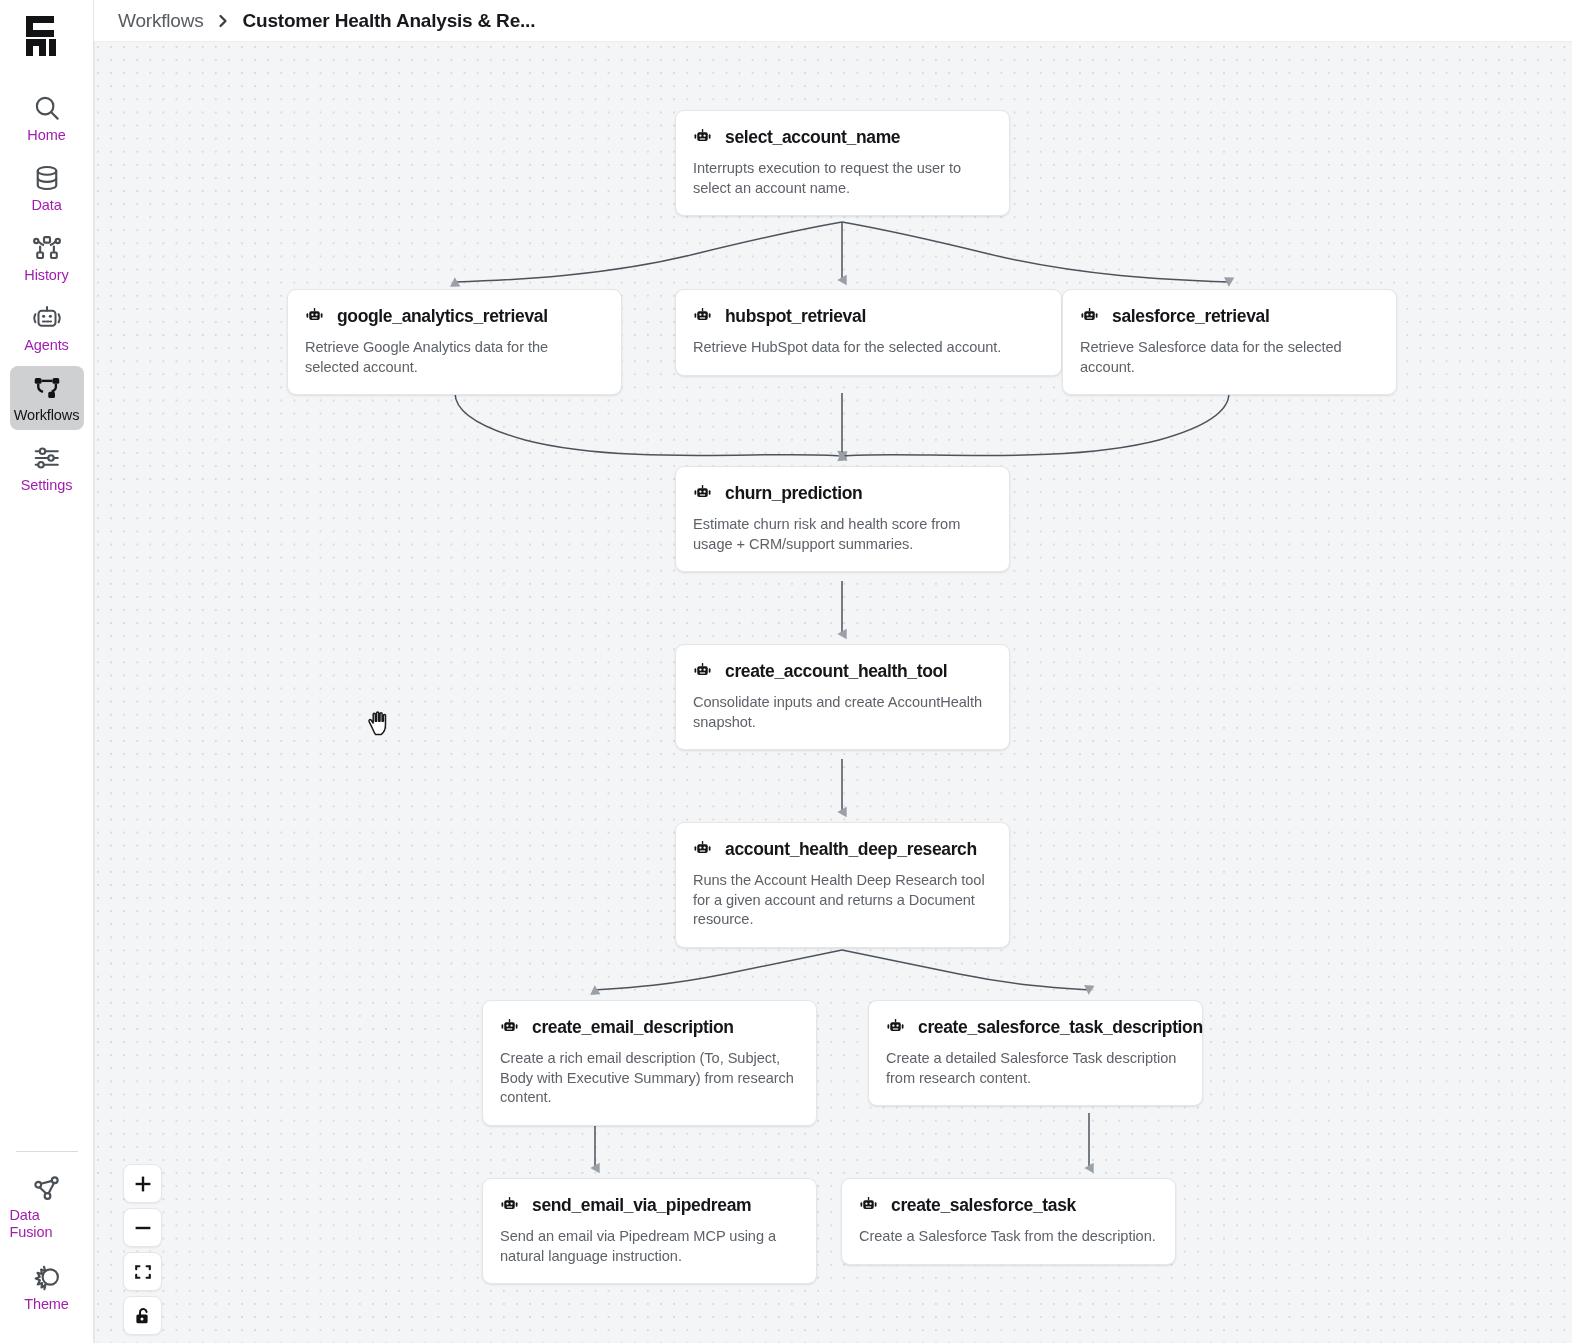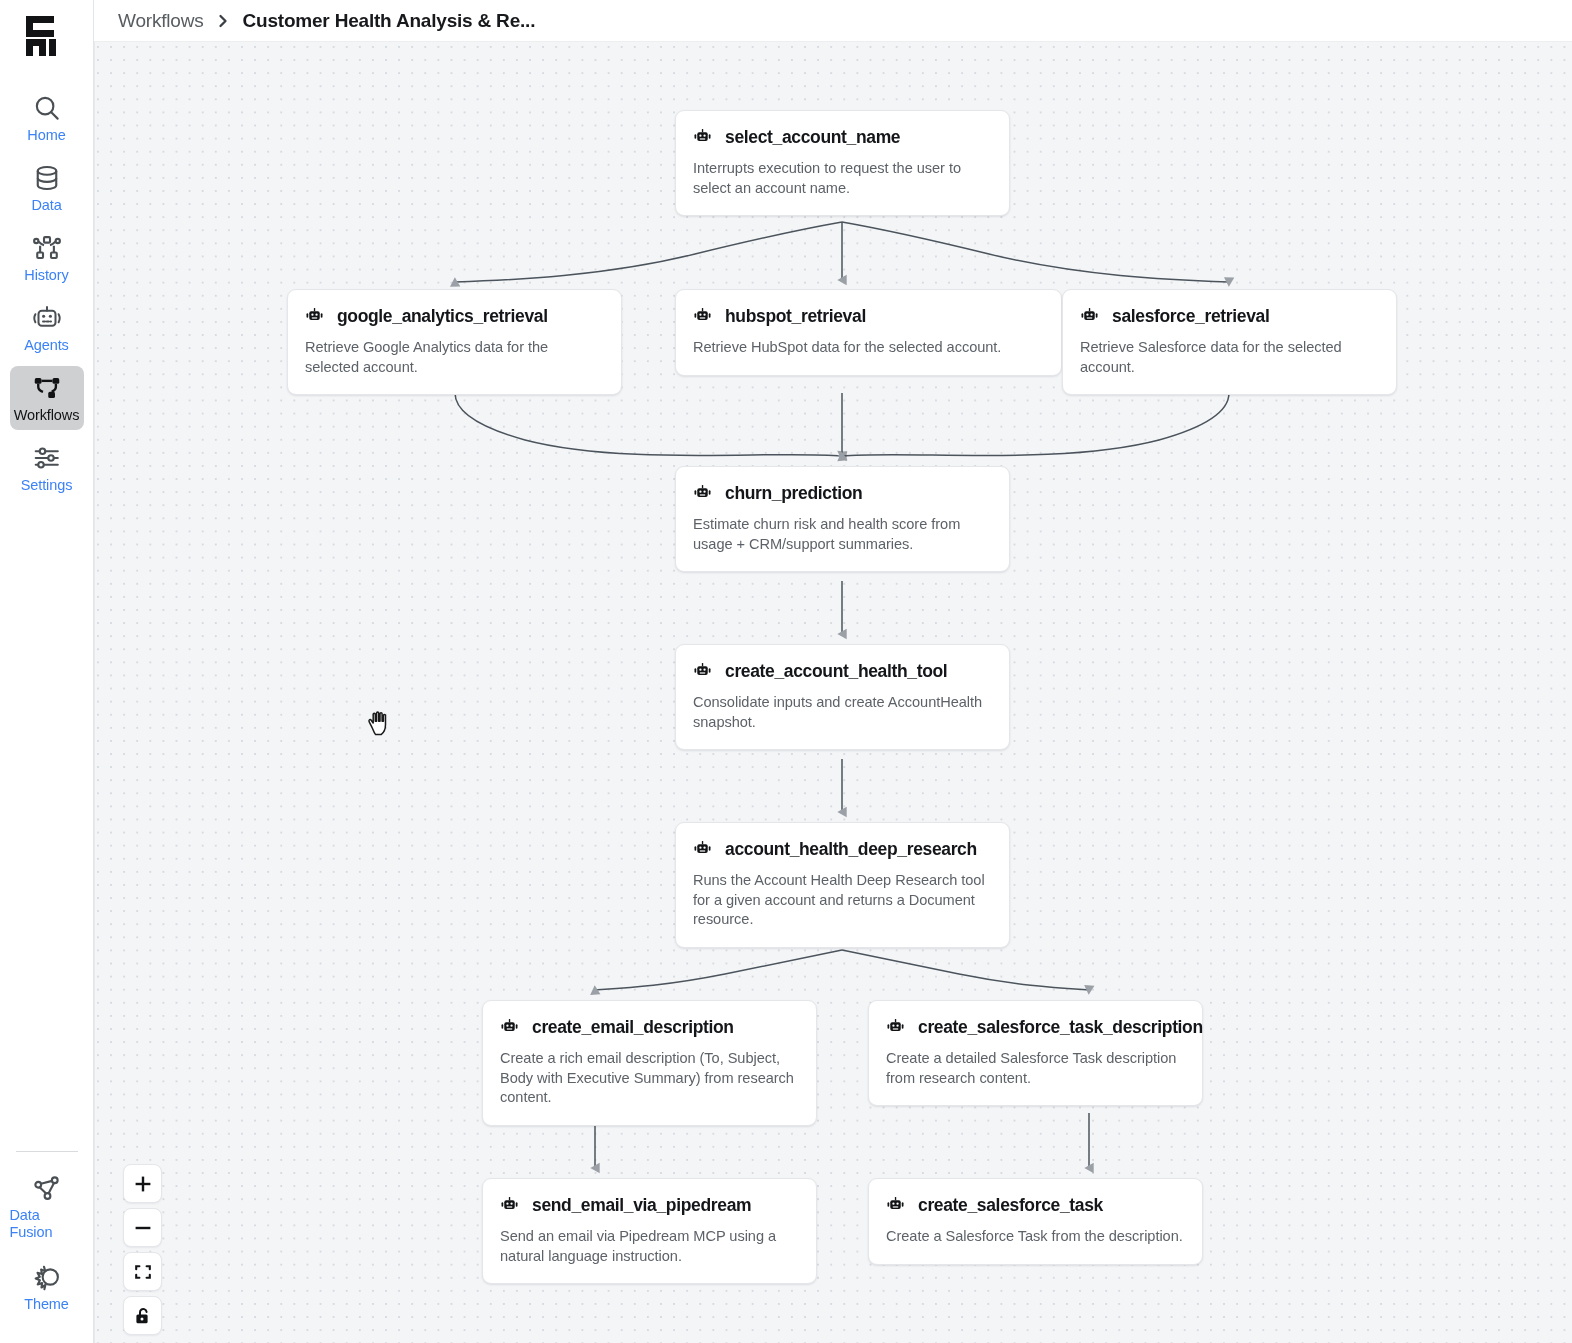--- a/index.html
+++ b/index.html
@@ -57,21 +57,21 @@
     display: flex;
     flex-direction: column;
     align-items: center;
     gap: 4px;
     cursor: pointer;
     user-select: none;
   }
   .nav-item .nav-label {
     font-size: 14.5px;
     line-height: 17px;
-    color: #3b82f6;
+    color: #a21caf;
     letter-spacing: -0.1px;
   }
   .nav-item.active { background: #cfd0d2; }
   .nav-item.active .nav-label { color: #111315; font-weight: 400; }
   .nav-icon { width: 30px; height: 30px; display: block; }
 
   .sidebar-spacer { flex: 1 1 auto; }
   #sidebar-bottom {
     width: 100%;
     display: flex;
@@ -519,21 +519,21 @@
             <rect x="8.6" y="14.4" width="6.8" height="1.5" fill="#ffffff"></rect>
             <rect x="11.2" y="2.6" width="1.7" height="4" fill="#111315"></rect>
             <rect x="1.9" y="9.2" width="2.2" height="5.6" rx="1.1" fill="#111315"></rect>
             <rect x="19.9" y="9.2" width="2.2" height="5.6" rx="1.1" fill="#111315"></rect>
           </svg>
           <span class="node-title">send_email_via_pipedream</span>
         </div>
         <div class="node-desc">Send an email via Pipedream MCP using a natural language instruction.</div>
       </div>
 
-      <div class="node" style="left:773px; top:1136px; width:335px;">
+      <div class="node" style="left:746px; top:1136px; width:335px;">
         <div class="node-head">
           <svg class="node-icon" viewBox="0 0 24 24">
             <rect x="5.4" y="6.6" width="13.2" height="11" rx="2.4" fill="#111315"></rect>
             <circle cx="9.4" cy="11" r="1.45" fill="#ffffff"></circle>
             <circle cx="14.6" cy="11" r="1.45" fill="#ffffff"></circle>
             <rect x="8.6" y="14.4" width="6.8" height="1.5" fill="#ffffff"></rect>
             <rect x="11.2" y="2.6" width="1.7" height="4" fill="#111315"></rect>
             <rect x="1.9" y="9.2" width="2.2" height="5.6" rx="1.1" fill="#111315"></rect>
             <rect x="19.9" y="9.2" width="2.2" height="5.6" rx="1.1" fill="#111315"></rect>
           </svg>

